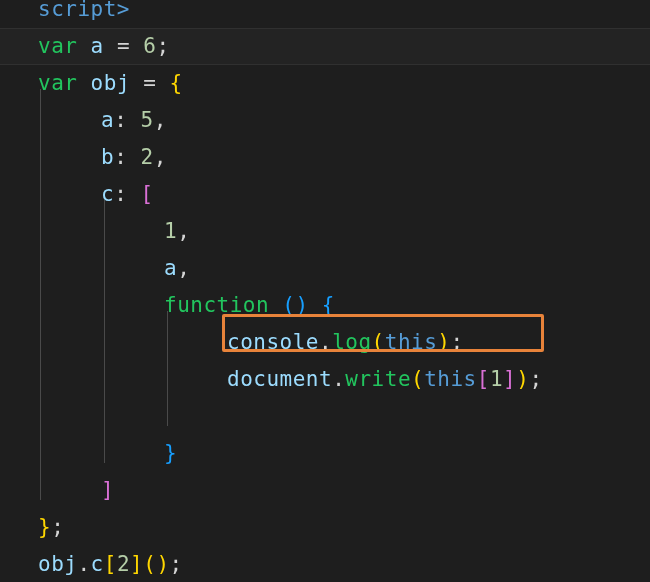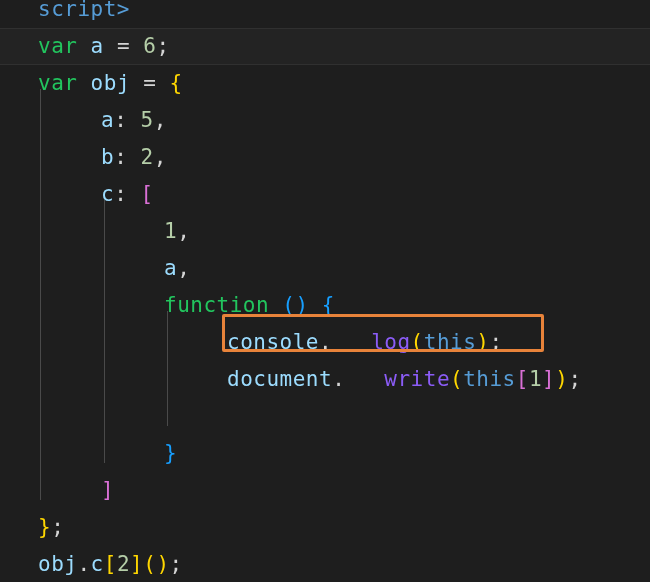--- a/index.html
+++ b/index.html
@@ -36,21 +36,21 @@
     border-radius:2px;
     box-sizing:border-box;
     background:transparent;
   }
   
   .kw{color:#22c55e;}
   .var{color:#9cdcfe;}
   .num{color:#b5cea8;}
   .op{color:#d4d4d4;}
   .punc{color:#d4d4d4;}
-  .fn{color:#8b5cf6;margin-left:39px;}
+  .fn{color:#22c55e;}
   .this{color:#569cd6;margin-top:25px;}
   .b-yellow{color:#ffd700;}
   .b-pink{color:#da70d6;}
   .b-blue{color:#179fff;}
   .tag{color:#569cd6;}
 </style>
 </head>
 <body>
 
 <div id="editor"><div class="cur-line" style="top: 28px;"></div><div class="guide" style="left: 40px; top: 89px; height: 411px;"></div><div class="guide" style="left: 104px; top: 200px; height: 263px;"></div><div class="guide" style="left: 167px; top: 311px; height: 115px;"></div><div class="line" style="top: -9px;"><span class="txt" style="left: 38px;"><span class="tag">script&gt;</span></span></div><div class="line" style="top: 28px;"><span class="txt" style="left: 38px;"><span class="kw">var</span><span class="op"> </span><span class="var">a</span><span class="op"> </span><span class="op">=</span><span class="op"> </span><span class="num">6</span><span class="punc">;</span></span></div><div class="line" style="top: 65px;"><span class="txt" style="left: 38px;"><span class="kw">var</span><span class="op"> </span><span class="var">obj</span><span class="op"> </span><span class="op">=</span><span class="op"> </span><span class="b-yellow">{</span></span></div><div class="line" style="top: 102px;"><span class="txt" style="left: 101px;"><span class="var">a</span><span class="punc">:</span><span class="op"> </span><span class="num">5</span><span class="punc">,</span></span></div><div class="line" style="top: 139px;"><span class="txt" style="left: 101px;"><span class="var">b</span><span class="punc">:</span><span class="op"> </span><span class="num">2</span><span class="punc">,</span></span></div><div class="line" style="top: 176px;"><span class="txt" style="left: 101px;"><span class="var">c</span><span class="punc">:</span><span class="op"> </span><span class="b-pink">[</span></span></div><div class="line" style="top: 213px;"><span class="txt" style="left: 164px;"><span class="num">1</span><span class="punc">,</span></span></div><div class="line" style="top: 250px;"><span class="txt" style="left: 164px;"><span class="var">a</span><span class="punc">,</span></span></div><div class="line" style="top: 287px;"><span class="txt" style="left: 164px;"><span class="kw">function</span><span class="op"> </span><span class="b-blue">(</span><span class="b-blue">)</span><span class="op"> </span><span class="b-blue">{</span></span></div><div class="line" style="top: 324px;"><span class="txt" style="left: 227px;"><span class="var">console</span><span class="punc">.</span><span class="fn">log</span><span class="b-yellow">(</span><span class="this">this</span><span class="b-yellow">)</span><span class="punc">;</span></span></div><div class="line" style="top: 361px;"><span class="txt" style="left: 227px;"><span class="var">document</span><span class="punc">.</span><span class="fn">write</span><span class="b-yellow">(</span><span class="this">this</span><span class="b-pink">[</span><span class="num">1</span><span class="b-pink">]</span><span class="b-yellow">)</span><span class="punc">;</span></span></div><div class="line" style="top: 398px;"><span class="txt" style="left: 38px;"></span></div><div class="line" style="top: 435px;"><span class="txt" style="left: 164px;"><span class="b-blue">}</span></span></div><div class="line" style="top: 472px;"><span class="txt" style="left: 101px;"><span class="b-pink">]</span></span></div><div class="line" style="top: 509px;"><span class="txt" style="left: 38px;"><span class="b-yellow">}</span><span class="punc">;</span></span></div><div class="line" style="top: 546px;"><span class="txt" style="left: 38px;"><span class="var">obj</span><span class="punc">.</span><span class="var">c</span><span class="b-yellow">[</span><span class="num">2</span><span class="b-yellow">]</span><span class="b-yellow">(</span><span class="b-yellow">)</span><span class="punc">;</span></span></div><div class="focus-box" title="console.log(this);" style="left: 222px; top: 314px; width: 322px; height: 38px;"></div></div>

